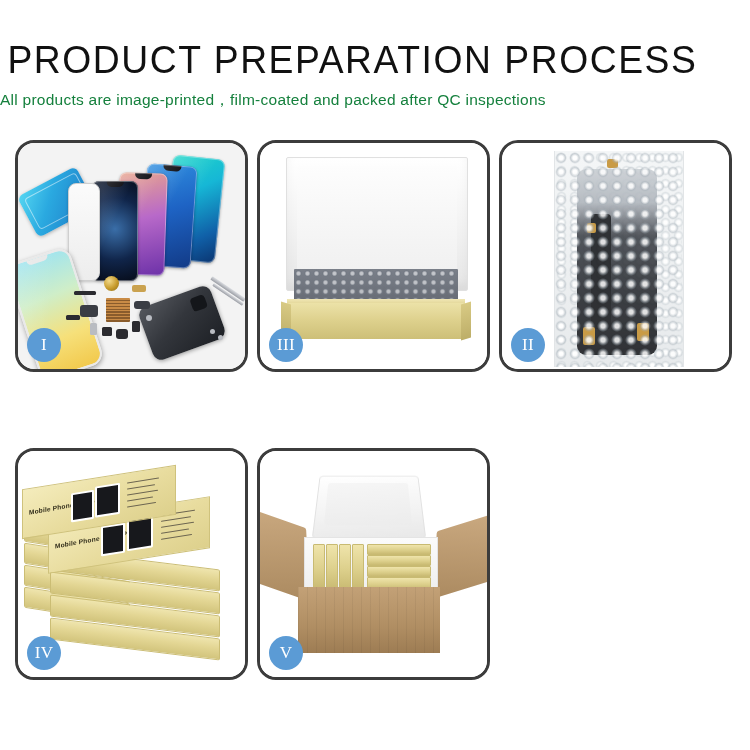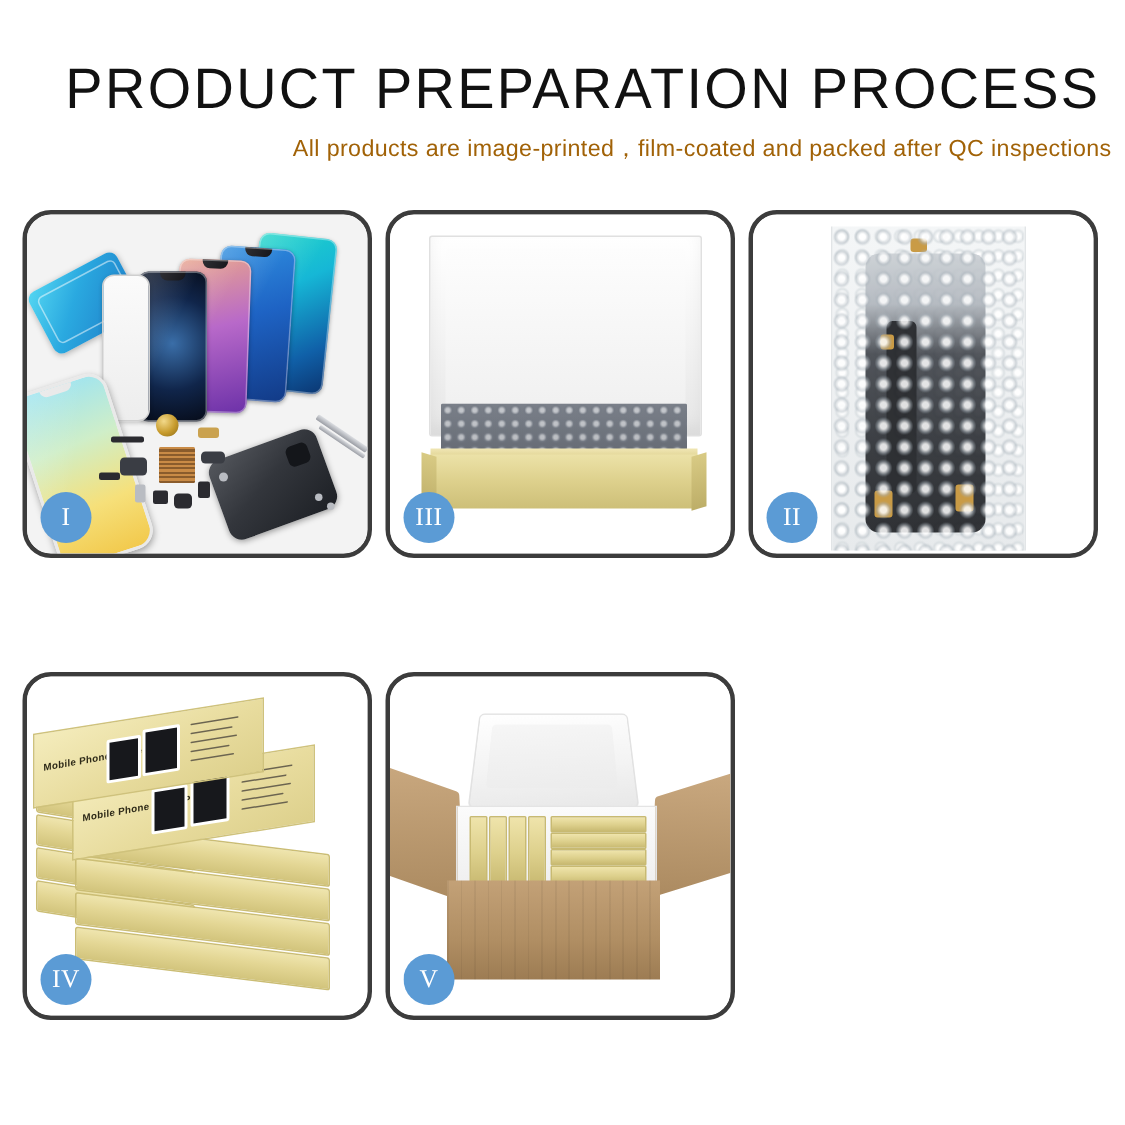--- a/index.html
+++ b/index.html
@@ -13,37 +13,37 @@
     height: 750px;
     font-family: "Liberation Sans", sans-serif;
     overflow: hidden;
     position: relative;
   }
 
   
   .header {
     width: 741px;
     padding-top: 38px;
-    text-align: right;
+    text-align: left;
   }
   .page-title {
     font-family: "Liberation Sans", sans-serif;
     font-size: 38px;
     font-weight: 400;
     color: #111111;
     letter-spacing: 1.6px;
     line-height: 44px;
     margin: 0;
     transform: scaleX(0.98);
   }
   .page-subtitle {
     font-family: "Liberation Sans", sans-serif;
     font-size: 15.5px;
     font-weight: 400;
-    color: #a16207;
+    color: #15803d;
     letter-spacing: 0.25px;
     line-height: 22px;
     margin: 7px 0 0 0;
   }
 
   
   .grid {
     position: absolute;
     left: 15px;
     top: 140px;

